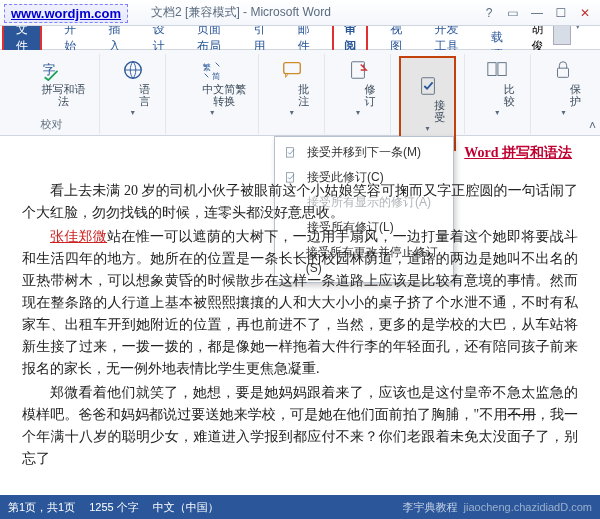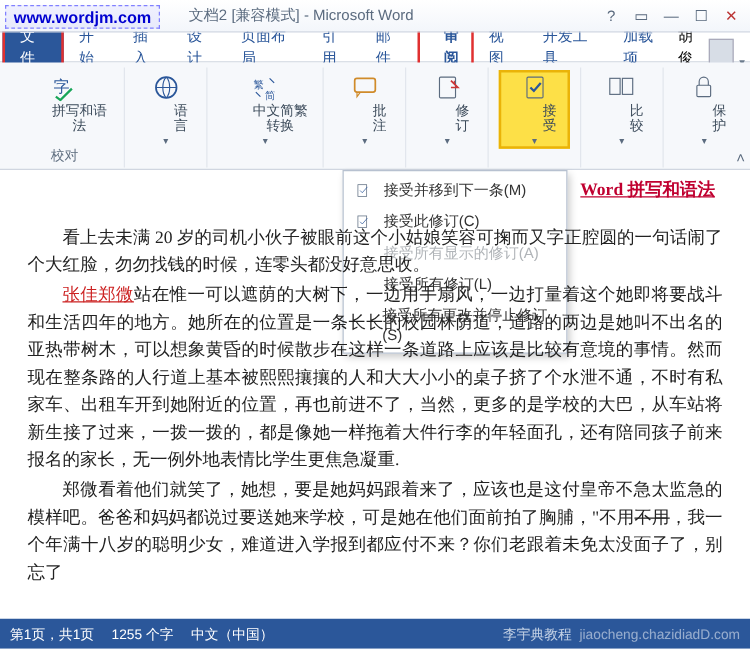--- a/index.html
+++ b/index.html
@@ -19,54 +19,55 @@
     padding: 0 4px;
     border-bottom: 1px solid #cfd6e2;
     position: relative;
   }
   .wm-overlay {
     position: absolute; left: 4px; top: 4px;
     padding: 1px 6px;
     background: rgba(0,0,255,0.05);
     color: #0000d0; font-weight: 700; font-size: 13px;
     border: 1px dashed #8080ff;
+    text-decoration: underline;
   }
   .title-center {
     flex: 1; text-align: center;
     color: #5b6b7f; font-size: 12px;
     white-space: nowrap;
   }
   .title-right { display: flex; align-items: center; gap: 2px; }
   .help-icon, .dash-icon, .full-icon, .min-icon, .close-icon {
     width: 22px; height: 18px; display: flex; align-items: center;
     justify-content: center; color: #5b6b7f; font-size: 12px;
   }
   .close-icon { color: #b33; }
   
   .tabs {
     height: 24px; background: #fff;
     display: flex; align-items: center;
     border-bottom: 1px solid #d0d6e0;
-    padding-left: 2px; gap: 2px;
+    padding-left: 2px; gap: 12px;
   }
   .file-tab {
     background: #2b579a; color: #fff;
     padding: 3px 12px; font-size: 12px;
     border: 2px solid #e03030;
   }
   .tab {
     padding: 3px 10px; color: #2b579a; font-size: 12px;
     cursor: default;
   }
   .tab.active {
     color: #2b579a; font-weight: 600;
     border: 2px solid #e03030;
     text-align: right;
   }
-  .tabs .right { margin-left: auto; display: flex; align-items: flex-end; gap: 4px; padding-right: 4px; }
+  .tabs .right { margin-left: auto; display: flex; align-items: flex-start; gap: 4px; padding-right: 20px; }
   .avatar {
     width: 24px; height: 24px; background: #d7dde6; border: 1px solid #aab;
     display: inline-block;
   }
   .caret { color: #6a7a8c; font-size: 9px; }
   
   .ribbon {
     height: 86px;
     background: #f6f8fb;
     border-bottom: 1px solid #d0d6e0;
@@ -85,22 +86,22 @@
     font-size: 11px; color: #606f80; margin-top: auto;
     text-align: center; padding-bottom: 2px;
   }
   .rbig {
     display: flex; flex-direction: column; align-items: center; gap: 1px;
     padding: 2px 4px; cursor: default;
   }
   .rbig .icn { width: 24px; height: 24px; display: flex; align-items: center; justify-content: center; }
   .rbig .txt { font-size: 11px; color: #3b4a5a; text-align: center; line-height: 12px; margin-left: 24px; }
   .rbig.sel {
-    border: 2px solid #eab308; padding: 0 6px;
-    background: #fde047;
+    border: 2px solid #c2410c; padding: 16px 6px;
+    background: #e5e5e5;
   }
   .rbig .drop { font-size: 8px; color: #5b6b7f; }
   .ribbon svg { width: 22px; height: 22px; }
   .ribbon-collapse {
     position: absolute; right: 4px; bottom: 2px;
     font-size: 12px; color: #5b6b7f;
   }
   
   .dropdown {
     position: absolute; left: 274px; top: 136px;

